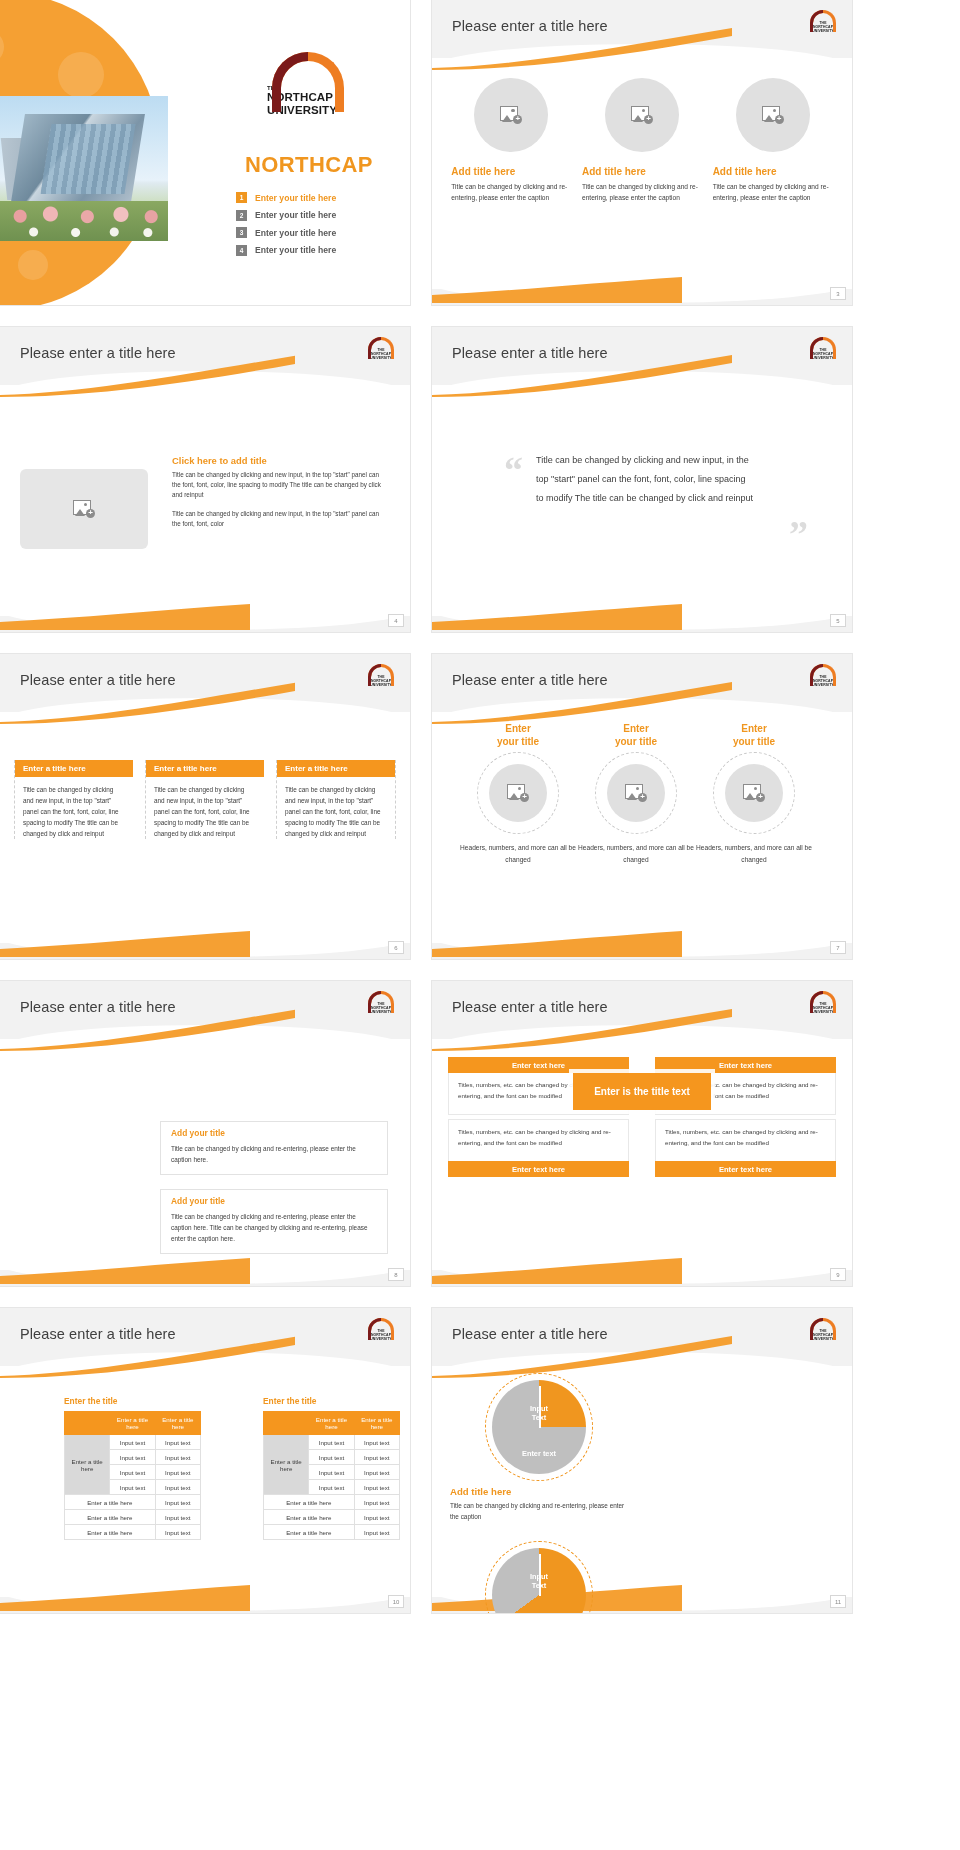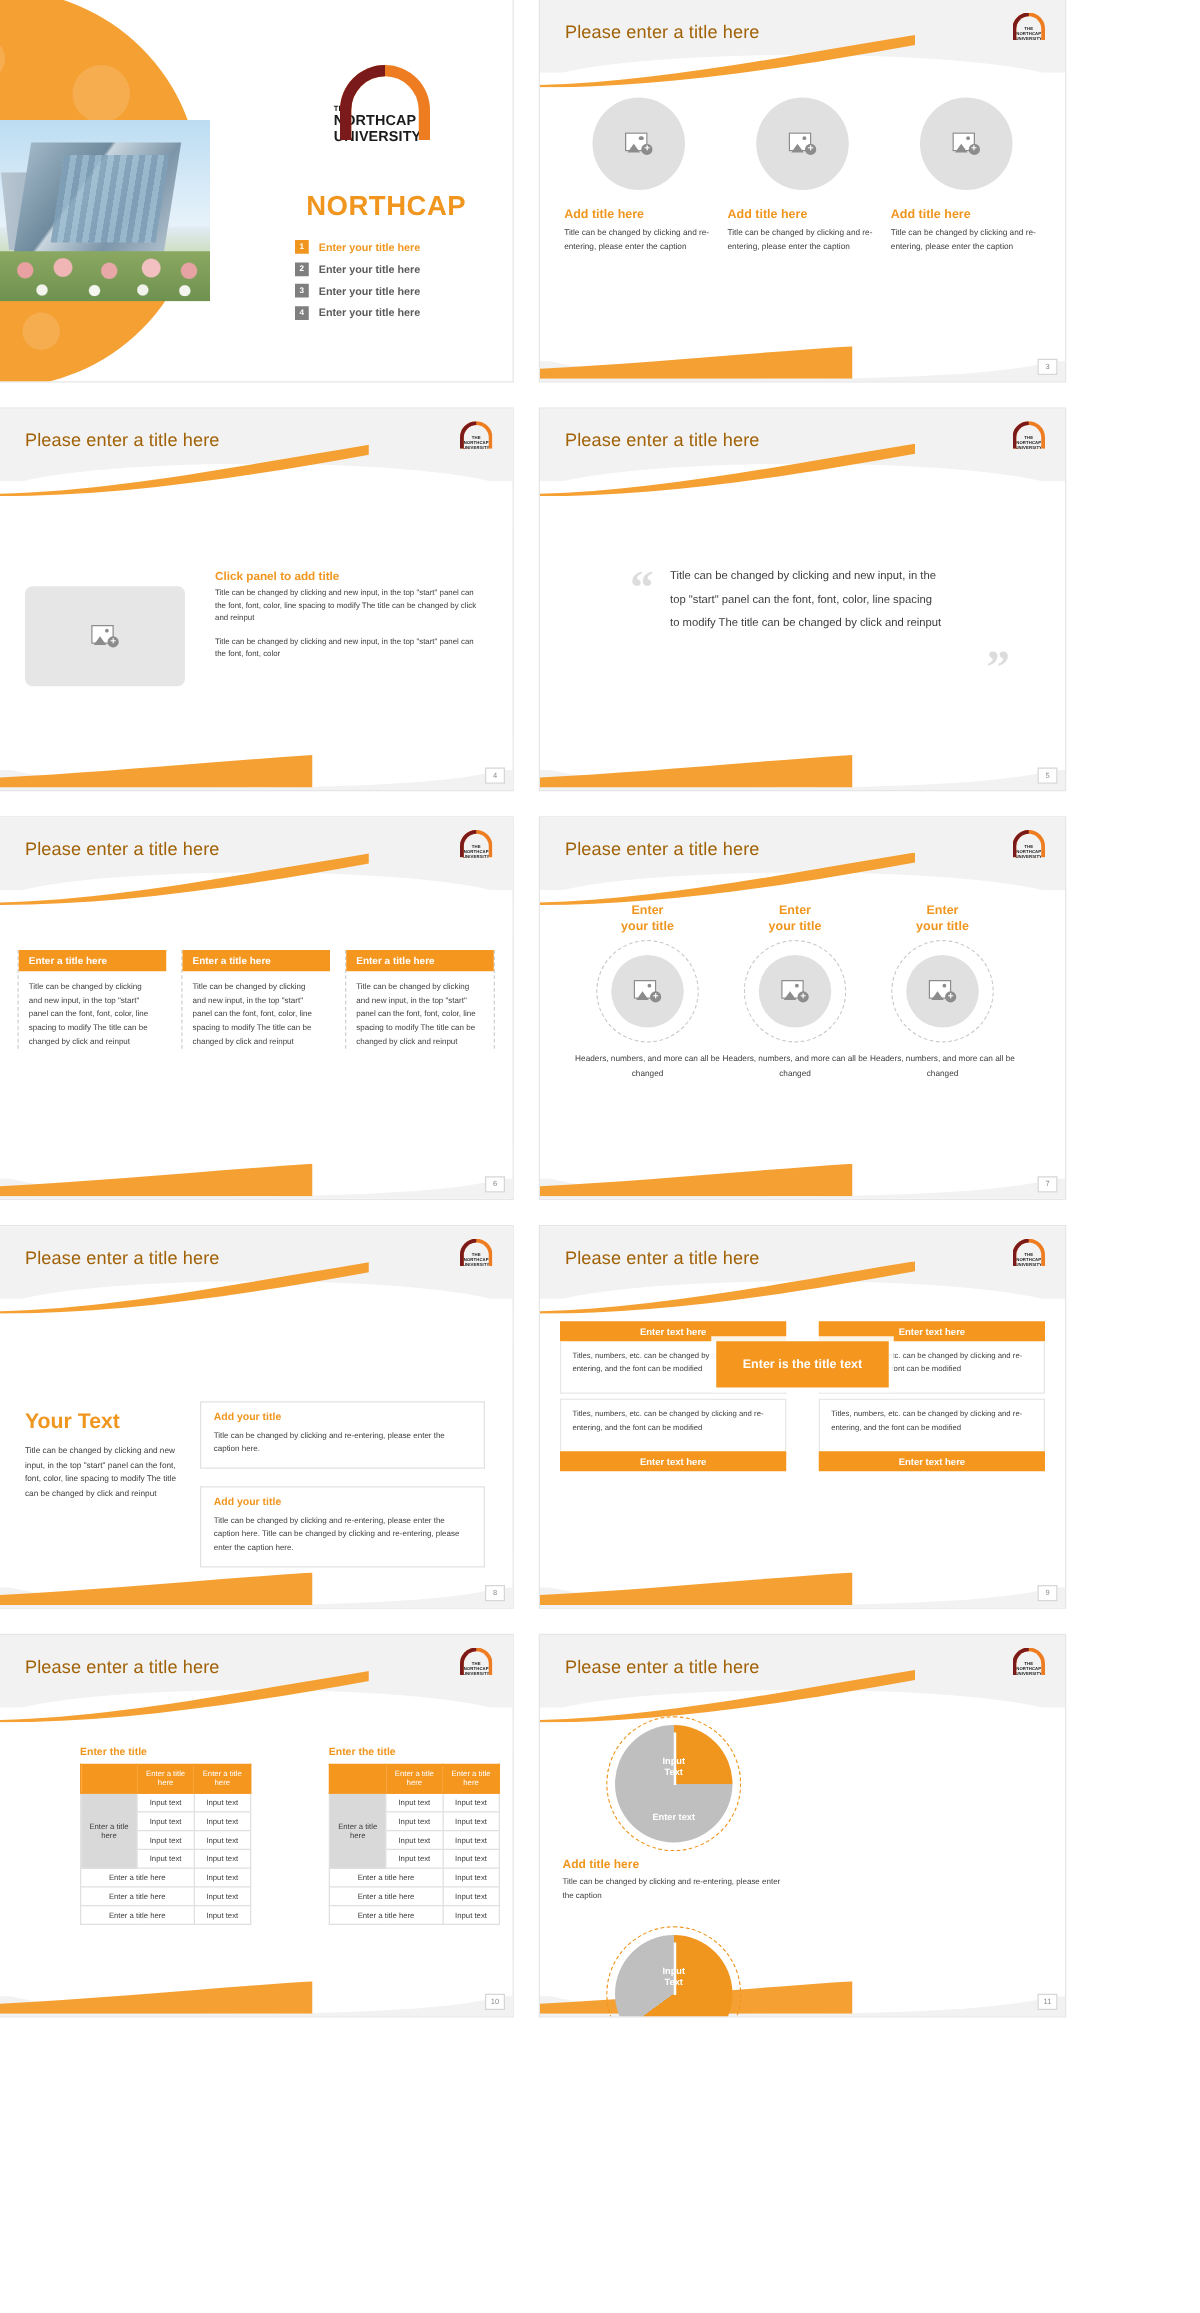--- a/index.html
+++ b/index.html
@@ -6,21 +6,21 @@
   body{width:960px;height:1850px;font-family:"Liberation Sans",sans-serif;-webkit-font-smoothing:antialiased;}
   .slide{position:relative;background:#ffffff;overflow:hidden;box-shadow:0 0 0 1px #e6e6e6;}
   .s-a{width:410px;height:305px;}
   .s-b{width:420px;height:305px;}
   .row{display:flex;gap:22px;margin-bottom:22px;}
   .wrap{width:960px;}
 
   
   .header{position:absolute;left:0;top:0;width:100%;height:58px;background:#f2f2f2;z-index:1;}
   .header:after{content:"";position:absolute;left:0;bottom:-34px;width:100%;height:48px;background:#ffffff;border-radius:100% 100% 0 0 / 100% 100% 0 0;}
-  .h-title{position:absolute;left:20px;top:18px;font-size:14.5px;color:#a16207;font-weight:400;z-index:4;letter-spacing:.1px;}
+  .h-title{position:absolute;left:20px;top:18px;font-size:14.5px;color:#404040;font-weight:400;z-index:4;letter-spacing:.1px;}
   .swoosh{position:absolute;left:0;top:28px;width:72%;height:42px;z-index:3;overflow:hidden;}
   .swoosh svg{display:block;}
   .logo{position:absolute;right:10px;top:10px;width:38px;height:24px;z-index:5;}
   .pnum{position:absolute;right:6px;bottom:5px;width:14px;height:11px;border:1px solid #d6d6d6;background:#fff;font-size:6px;color:#8a8a8a;display:flex;align-items:center;justify-content:center;z-index:6;}
   .footbar{position:absolute;left:0;bottom:0;width:100%;height:16px;background:#f2f2f2;z-index:1;}
   .footbar:before{content:"";position:absolute;left:0;top:-26px;width:100%;height:40px;background:#ffffff;border-radius:0 0 100% 100% / 0 0 100% 100%;}
   .foot-swoosh{position:absolute;left:0;bottom:2px;width:60%;height:26px;z-index:2;}
 
   
   .logo .lg-txt{font-size:3.4px;line-height:3.8px;font-weight:bold;color:#1a1a1a;text-align:center;letter-spacing:.1px;}
@@ -264,21 +264,21 @@
       </div>
       <div class="s3-img">
           <div class="picicon">
             <div class="fr"></div>
             <div class="mt"></div>
             <div class="sn"></div>
             <div class="pl">+</div>
           </div>
         </div>
       <div class="s3-txt">
-        <div class="s3-h">Click panel to add title</div>
+        <div class="s3-h">Click here to add title</div>
         <div class="s3-p">Title can be changed by clicking and new input, in the top "start" panel can the font, font, color, line spacing to modify The title can be changed by click and reinput</div>
         <div class="s3-p">Title can be changed by clicking and new input, in the top "start" panel can the font, font, color</div>
       </div>
       <div class="footbar"></div>
       <div class="foot-swoosh">
         <svg width="250" height="26" viewBox="0 0 250 26">
             <path d="M0 26 L0 18 C80 14 160 6 250 0 L250 26 Z" fill="#F5A033"></path>
           </svg>
       </div>
       <div class="pnum">4</div>
@@ -431,24 +431,20 @@
           </svg>
       </div>
       <div class="h-title">Please enter a title here</div>
       <div class="logo">
         <div class="arch">
             <i></i>
             <i class="dark"></i>
           </div>
         <div class="lg-txt">THE<br>NORTHCAP<br>UNIVERSITY</div>
       </div>
-      <div class="yt">
-        <div class="yt-h">Your Text</div>
-        <div class="yt-p">Title can be changed by clicking and new input, in the top "start" panel can the font, font, color, line spacing to modify The title can be changed by click and reinput</div>
-      </div>
       <div class="card" style="top:140px;">
         <div class="card-h">Add your title</div>
         <div class="card-p">Title can be changed by clicking and re-entering, please enter the caption here.</div>
       </div>
       <div class="card" style="top:208px;">
         <div class="card-h">Add your title</div>
         <div class="card-p">Title can be changed by clicking and re-entering, please enter the caption here. Title can be changed by clicking and re-entering, please enter the caption here.</div>
       </div>
       <div class="footbar"></div>
       <div class="foot-swoosh">

